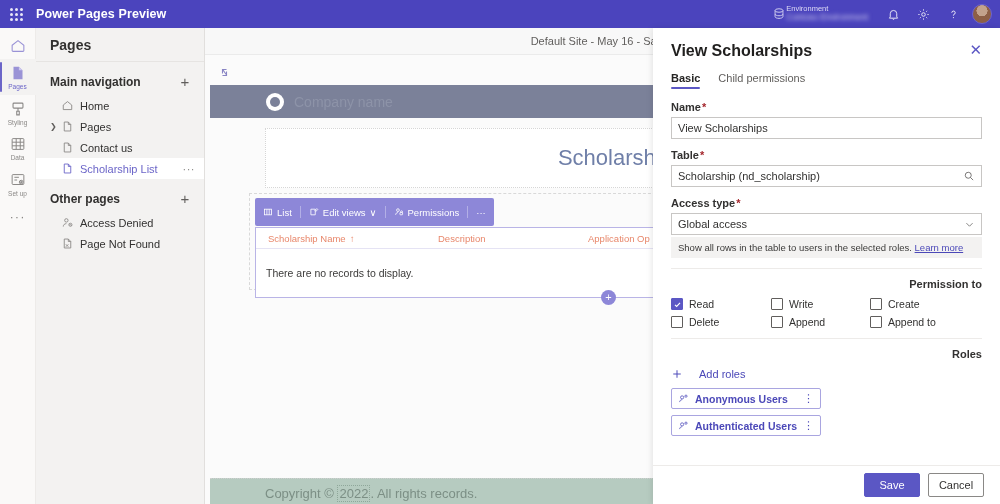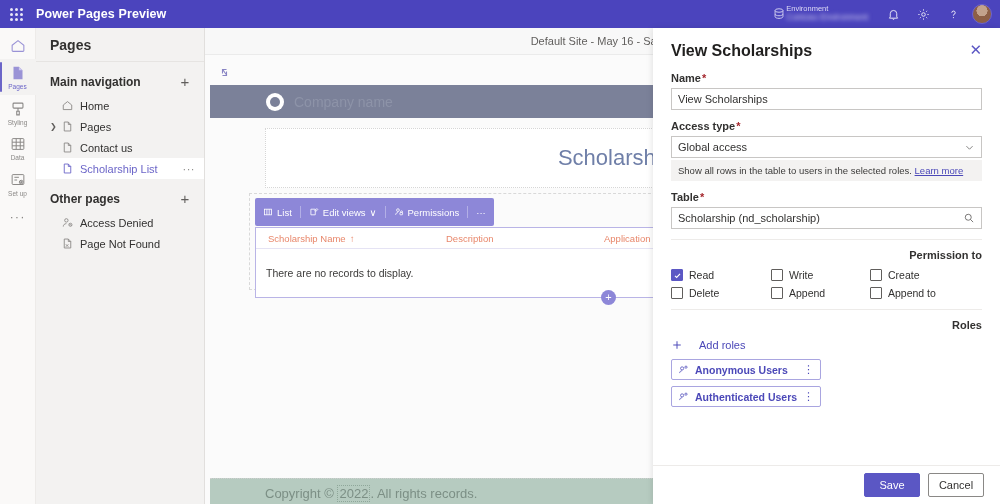--- a/index.html
+++ b/index.html
@@ -140,21 +140,21 @@
     display: inline-flex; align-items: center; height: 28px;
     background: #8d87d8; color: #fff; border-radius: 2px; padding: 0 6px; gap: 6px;
     font-size: 9.5px;
   }
   .lt-item { display: flex; align-items: center; gap: 4px; padding: 0 2px; }
   .lt-item svg { width: 10px; height: 10px; }
   .lt-sep { width: 1px; height: 12px; background: #b3afe6; }
   .list-box { border: 1px solid #b9b4e6; background: #fff; margin-top: 1px; position: relative; }
   .list-head {
     display: flex; height: 21px; align-items: center;
-    border-bottom: 1px solid #e5e3f4; color: #e8876b; font-size: 9.5px; padding-left: 12px; gap: 8px;
+    border-bottom: 1px solid #e5e3f4; color: #e8876b; font-size: 9.5px; padding-left: 12px;
   }
   .lh-c1 { width: 170px; display: flex; align-items: center; gap: 4px; }
   .lh-c2 { width: 150px; }
   .lh-c3 { width: 180px; }
   .list-empty { height: 48px; display: flex; align-items: center; padding-left: 10px; font-size: 10.5px; color: #3b3a39; }
   .plus-fab {
     position: absolute; left: 345px; bottom: -8px; width: 15px; height: 15px;
     border-radius: 50%; background: #8d87d8; color: #fff;
     display: flex; align-items: center; justify-content: center; font-size: 11px; line-height: 1;
   }
@@ -481,62 +481,66 @@
       </div>
     </div>
   </div>
 
   <div class="panel">
     <div class="panel-head">
       <div class="panel-title">View Scholarships</div>
       <div class="panel-close">✕</div>
     </div>
 
+    <div class="tabs">
+      <div class="tab active">Basic</div>
+      <div class="tab">Child permissions</div>
+    </div>
 
     <div class="panel-body">
 
       <div class="fld">
         <div class="fld-label">
           <span>Name</span><span class="req">*</span>
         </div>
         <div class="input">
           <span class="val">View Scholarships</span>
-        </div>
-      </div>
-
-      <div class="fld">
-        <div class="fld-label">
-          <span>Access type</span><span class="req">*</span>
-        </div>
-        <div class="input">
-          <span class="val">Global access</span>
-          <span class="adorn">
-            <svg width="11" height="11" viewBox="0 0 16 16" fill="none" stroke="currentColor" stroke-width="1.1">
-              <path d="M3.5 6l4.5 4.5L12.5 6"></path>
-            </svg>
-          </span>
-        </div>
-        <div class="hint">
-          <span>Show all rows in the table to users in the selected roles.</span>
-          <a href="#">Learn more</a>
         </div>
       </div>
 
       <div class="fld">
         <div class="fld-label">
           <span>Table</span><span class="req">*</span>
         </div>
         <div class="input">
           <span class="val">Scholarship (nd_scholarship)</span>
           <span class="adorn">
             <svg width="12" height="12" viewBox="0 0 16 16" fill="none" stroke="currentColor" stroke-width="1.1">
               <circle cx="7" cy="7" r="4"></circle>
                 <path d="M10 10l3.5 3.5"></path>
             </svg>
           </span>
+        </div>
+      </div>
+
+      <div class="fld">
+        <div class="fld-label">
+          <span>Access type</span><span class="req">*</span>
+        </div>
+        <div class="input">
+          <span class="val">Global access</span>
+          <span class="adorn">
+            <svg width="11" height="11" viewBox="0 0 16 16" fill="none" stroke="currentColor" stroke-width="1.1">
+              <path d="M3.5 6l4.5 4.5L12.5 6"></path>
+            </svg>
+          </span>
+        </div>
+        <div class="hint">
+          <span>Show all rows in the table to users in the selected roles.</span>
+          <a href="#">Learn more</a>
         </div>
       </div>
 
       <div class="divider"></div>
 
       <div class="sect-label">Permission to</div>
       <div class="cb-grid">
         <div class="cb">
           <span class="box on">
             <svg viewBox="0 0 16 16" fill="none" stroke="currentColor" stroke-width="2">

